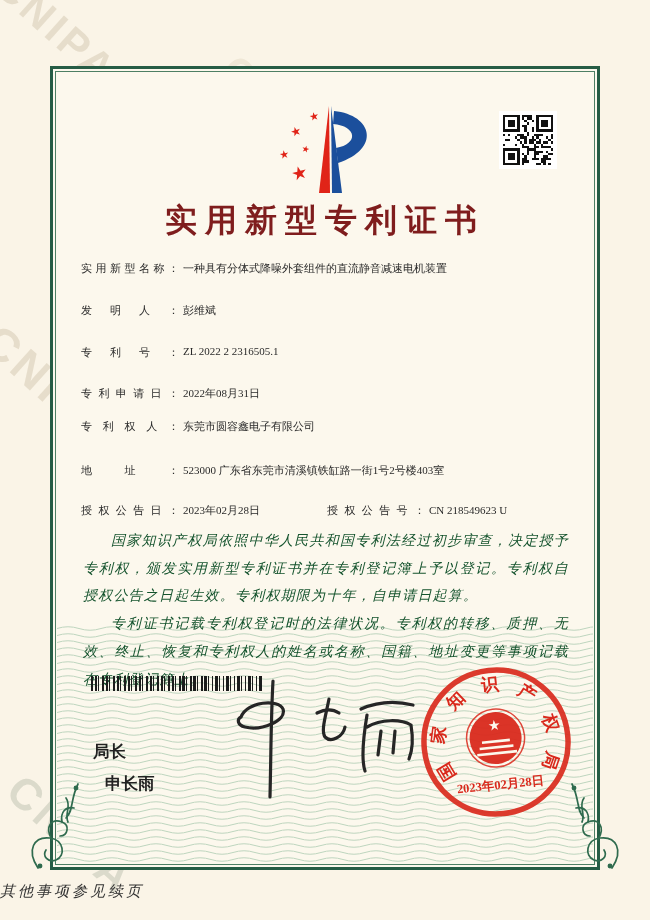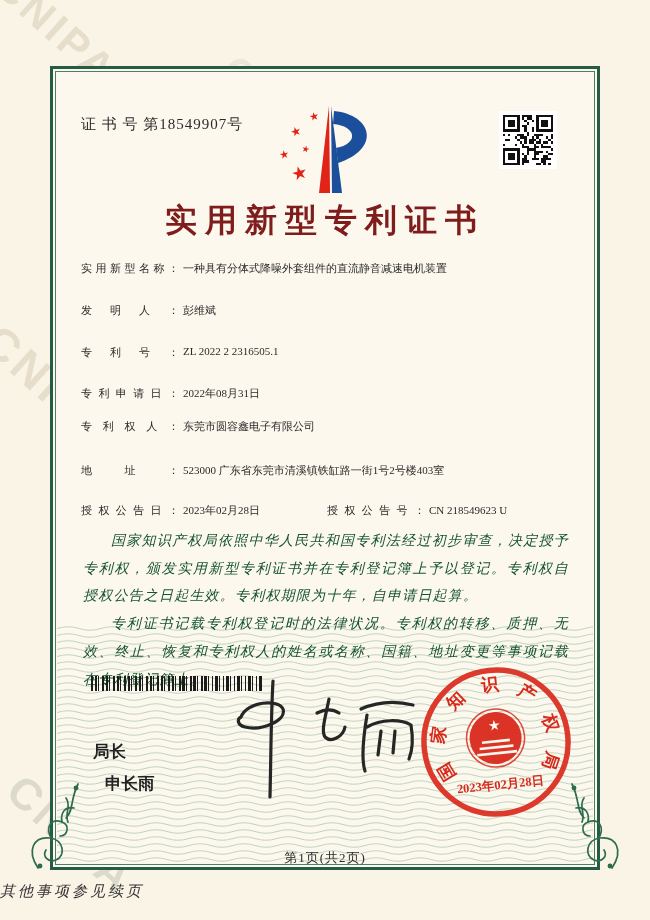--- a/index.html
+++ b/index.html
@@ -115,21 +115,20 @@
       <defs>
         <pattern id="wavep" x="0" y="0" width="44" height="7" patternUnits="userSpaceOnUse">
           <path d="M0 3.5 Q 11 0 22 3.5 T 44 3.5" fill="none" stroke="#9fc4a7" stroke-width="0.9"></path>
         </pattern>
       </defs>
       <rect x="0" y="0" width="100%" height="100%" fill="url(#wavep)"></rect>
     </svg>
   </div>
   <div class="frame-inner"></div>
 
-  <div class="cert-no">证 书 号 第18549907号</div>
 
   <div class="logo">
     <svg viewBox="0 0 112 96" xmlns="http://www.w3.org/2000/svg">
       <text x="33" y="18" font-size="11" fill="#e02418" transform="rotate(-12 33 18)">★</text>
       <text x="15" y="34" font-size="12" fill="#e02418" transform="rotate(-18 15 34)">★</text>
       <text x="3" y="56" font-size="11" fill="#e02418" transform="rotate(-10 3 56)">★</text>
       <text x="24" y="48" font-size="9" fill="#e02418" transform="rotate(14 24 48)">★</text>
       <text x="16" y="78" font-size="18" fill="#e02418" transform="rotate(-14 16 78)">★</text>
       <polygon points="52,3 42,90 53,90" fill="#e02418"></polygon>
       <polygon points="54,3 55,90 65,90" fill="#1b4f9c"></polygon>
@@ -335,21 +334,20 @@
         <circle cx="79" cy="75" r="26" fill="#d9291c" opacity=".95"></circle>
         <text x="79" y="67" font-size="14" fill="#fcf8ed" text-anchor="middle">★</text>
         <rect x="65" y="77" width="28" height="2.6" fill="#fcf8ed"></rect>
         <rect x="62" y="83" width="34" height="2.6" fill="#fcf8ed"></rect>
         <rect x="59" y="89" width="40" height="2.6" fill="#fcf8ed"></rect>
       </g>
       <text x="79" y="126" font-size="12.5" font-weight="bold" fill="#d9291c" text-anchor="middle" font-family="'Liberation Serif',serif">2023年02月28日</text>
     </svg>
   </div>
 
-  <div class="page-num">第1页(共2页)</div>
 </div>
 
 <div class="flourish fl-left">
   <svg viewBox="0 0 74 96" xmlns="http://www.w3.org/2000/svg" fill="none" stroke="#2f6b4e" stroke-width="1.7" stroke-linecap="round">
     <path d="M62,6 C54,22 58,32 50,40"></path>
     <path d="M50,20 C56,28 48,36 52,44"></path>
     <path d="M22,90 C10,72 18,58 34,60 C48,62 50,78 40,82 C32,85 26,78 30,72"></path>
     <path d="M36,62 C28,48 36,40 46,44 C54,47 52,58 44,58"></path>
     <path d="M46,44 C44,34 50,28 58,30"></path>
     <circle cx="60" cy="10" r="1.6" fill="#2f6b4e"></circle>

